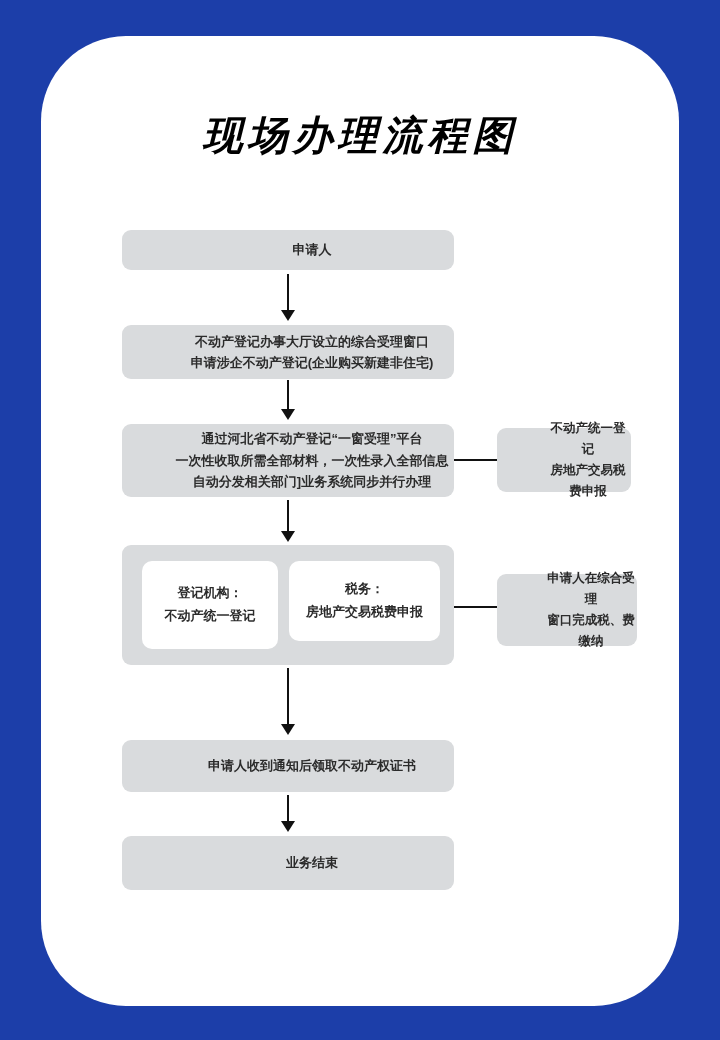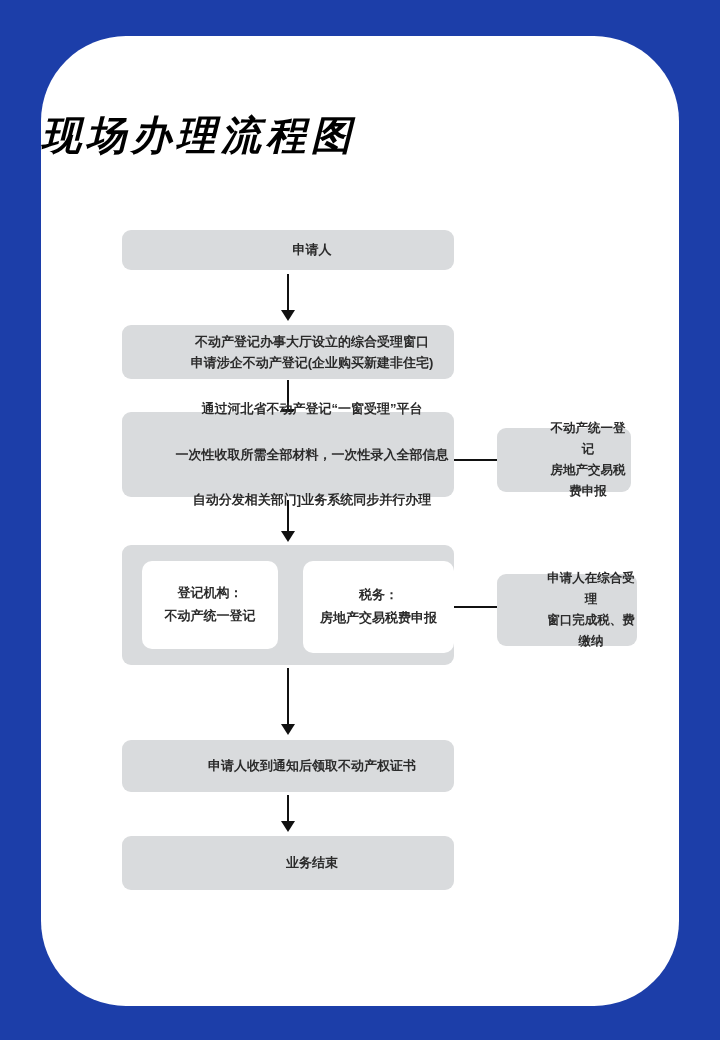--- a/index.html
+++ b/index.html
@@ -21,21 +21,21 @@
   .card{
     position:absolute;
     left:41px; top:36px;
     width:638px; height:970px;
     background:var(--card);
     border-radius:85px;
   }
   .title{
     position:absolute;
     left:0; top:72px; width:100%;
-    text-align:left;
+    text-align:center;
     font-family:"DejaVu Serif", serif;
     font-style:italic;
     font-weight:bold;
     font-size:40px;
     letter-spacing:5px;
     color:#000;
   }
   .node{
     position:absolute;
     background:var(--node);
@@ -92,27 +92,27 @@
     transform:translateY(-50%);
     border-top:7px solid transparent;
     border-bottom:7px solid transparent;
     border-left:11px solid var(--ink);
   }
   
   #node-applicant       { left:81px;  top:194px; width:332px; height:40px; }
   #arrow-1              { left:246px; top:238px; height:37px; }
   #node-window          { left:81px;  top:289px; width:332px; height:54px; }
   #arrow-2              { left:246px; top:344px; height:30px; }
-  #node-platform        { left:81px;  top:376px; width:332px; height:85px;gap:24px; }
+  #node-platform        { left:81px;  top:388px; width:332px; height:73px; }
   #harrow-1             { left:413px; top:423px; width:45px; }
   #node-side-declare    { left:456px; top:392px; width:134px; height:64px; }
   #arrow-3              { left:246px; top:464px; height:32px; }
   #node-parallel        { left:81px;  top:509px; width:332px; height:120px; }
   #subnode-registry     { left:101px; top:525px; width:136px; height:88px; }
-  #subnode-tax          { left:248px; top:525px; width:151px; height:92px;margin-left:14px; }
+  #subnode-tax          { left:248px; top:525px; width:151px; height:80px; }
   #harrow-2             { left:413px; top:570px; width:45px; }
   #node-side-payment    { left:456px; top:538px; width:140px; height:72px; }
   #arrow-4              { left:246px; top:632px; height:57px; }
   #node-certificate     { left:81px;  top:704px; width:332px; height:52px; }
   #arrow-5              { left:246px; top:759px; height:27px; }
   #node-end             { left:81px;  top:800px; width:332px; height:54px; }
 </style>
 </head>
 <body>
 

